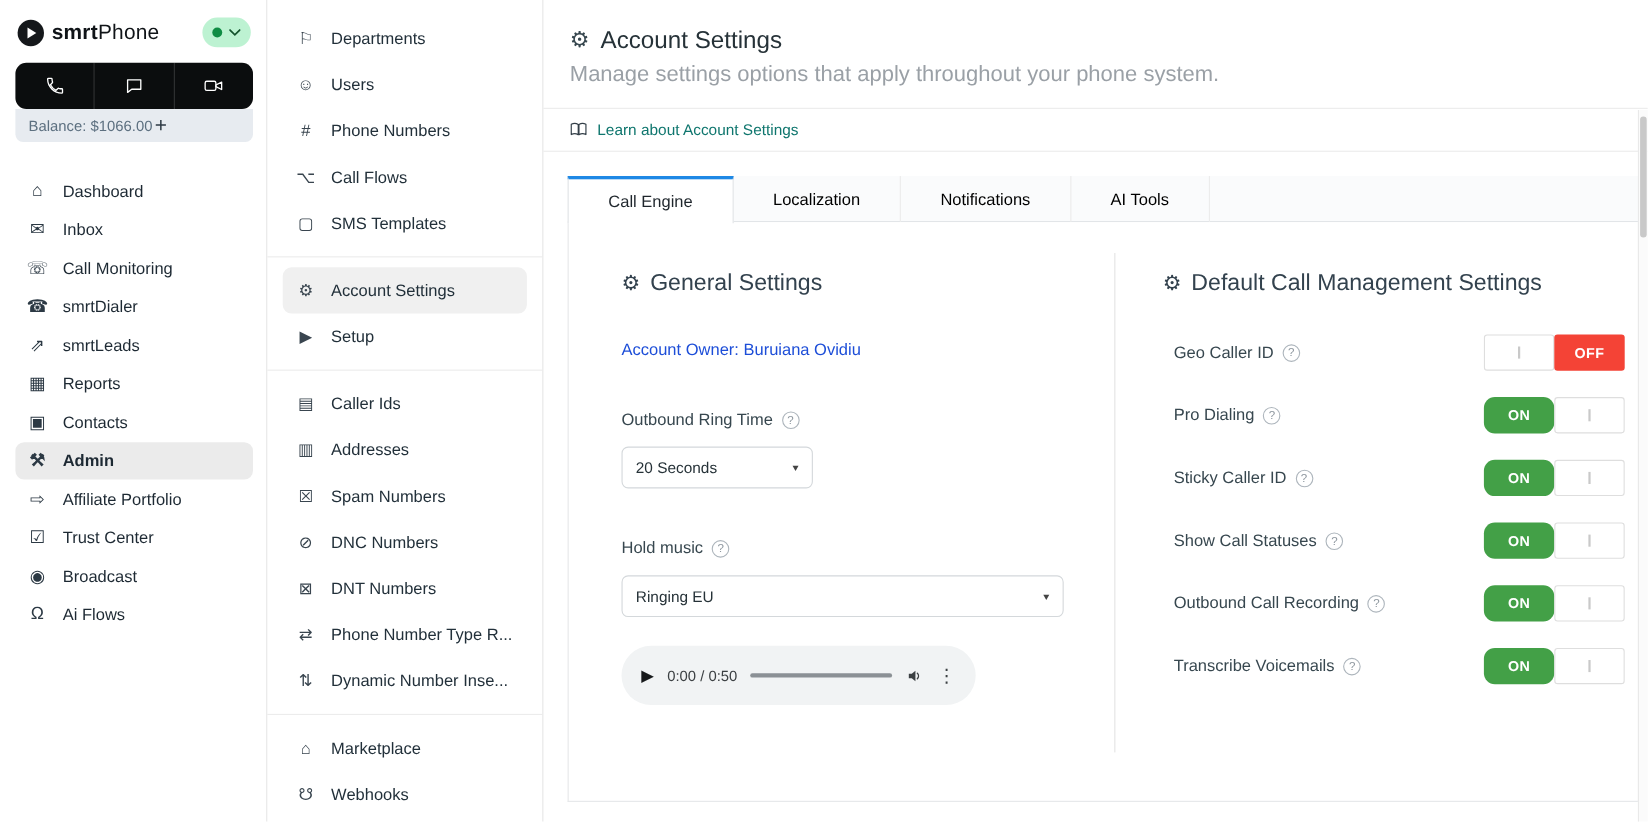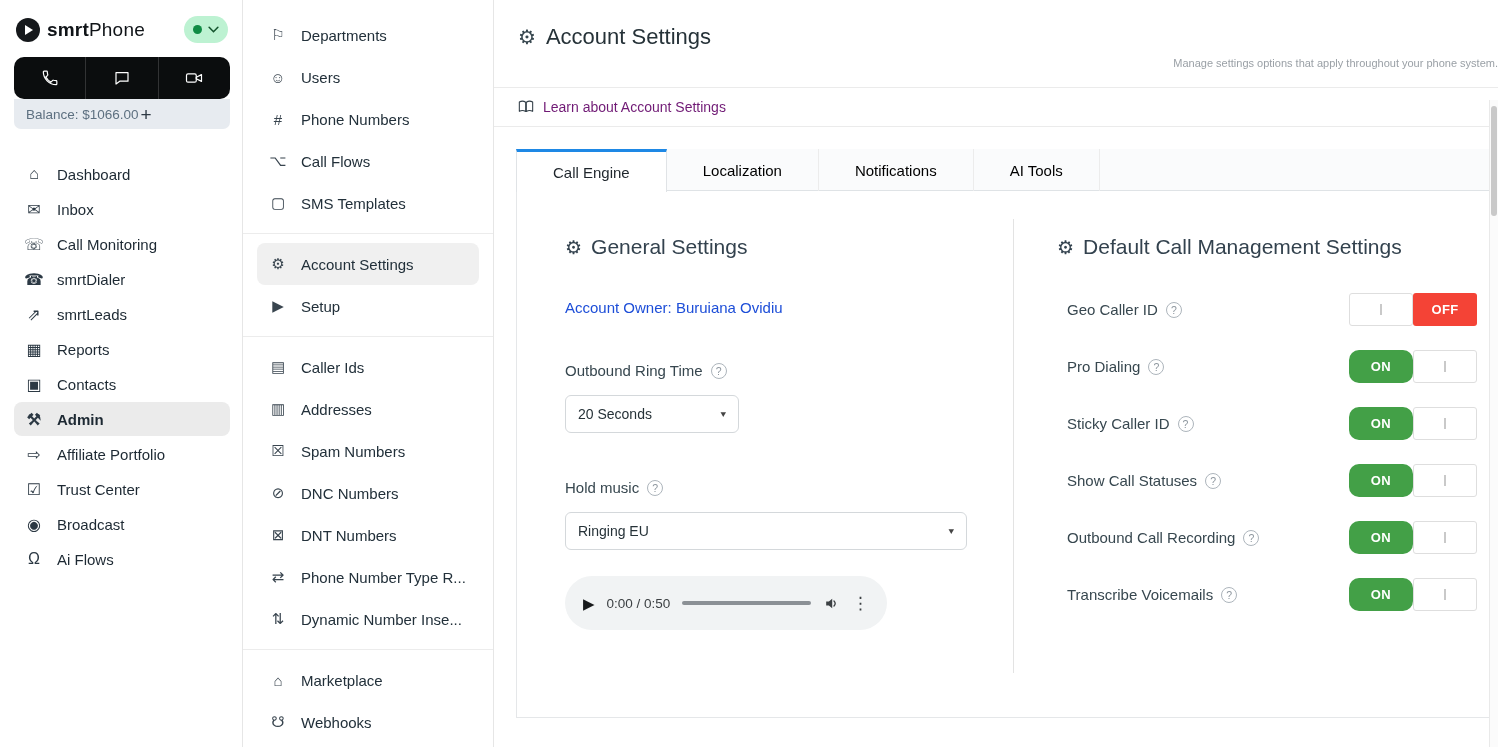--- a/index.html
+++ b/index.html
@@ -46,25 +46,25 @@
   .sub-icon { width: 18px; text-align: center; font-size: 15px; color: #39454f; flex-shrink: 0; }
   .sub-label { font-size: 15px; white-space: nowrap; overflow: hidden; text-overflow: ellipsis; }
   .sub-divider { height: 1px; background: #ececec; margin: 9px -14px; }
 
   
   .main { flex: 1; min-width: 0; position: relative; }
   .main-header { padding: 24px 0 18px 24px; }
   .title-row { display: flex; align-items: center; gap: 10px; }
   .gear-lg { font-size: 20px; color: #37474f; line-height: 1; }
   .page-title { font-size: 22px; font-weight: 500; color: #263238; margin: 0; }
-  .subtitle { margin-top: 7px; font-size: 11px; color: #9aa0a6; text-align: right; }
+  .subtitle { margin-top: 7px; font-size: 20px; color: #9aa0a6; }
 
   .learn-bar { height: 40px; border-top: 1px solid #ebebeb; border-bottom: 1px solid #ebebeb; display: flex; align-items: center; gap: 9px; padding-left: 24px; cursor: pointer; }
   .learn-bar svg { display: block; }
-  .learn-text { font-size: 14px; color: #701a75; }
+  .learn-text { font-size: 14px; color: #0f766e; }
 
   .tabs-area { margin: 22px 8px 0 22px; }
   .tabs { display: flex; height: 42px; background: #fafbfc; border-bottom: 1px solid #dfe3e6; }
   .tab { padding: 0 36px; display: flex; align-items: center; font-size: 15px; color: #000000; border-right: 1px solid #ececec; cursor: pointer; height: 42px; }
   .tab.active { background: #fff; color: #1f262c; border-top: 3px solid #1e88e5; border-left: 1px solid #e0e3e6; border-right: 1px solid #e0e3e6; height: 43px; position: relative; z-index: 2; }
 
   .panel { display: flex; border: 1px solid #e5e7e9; border-top: none; min-height: 527px; background: #fff; position: relative; }
   .divider-v { position: absolute; left: 496px; top: 28px; bottom: 44px; width: 1px; background: #e3e3e3; }
 
   .col-left { width: 496px; flex-shrink: 0; padding: 44px 30px 0 48px; }

